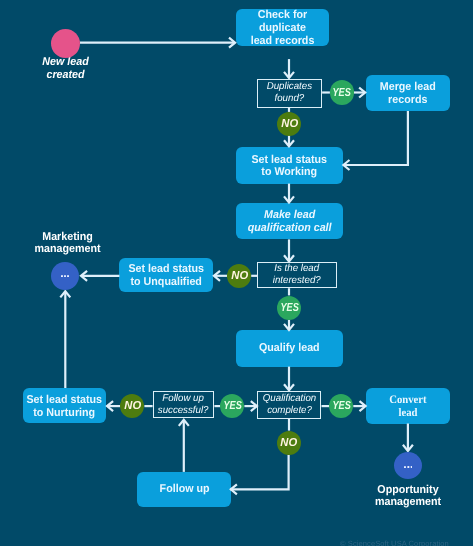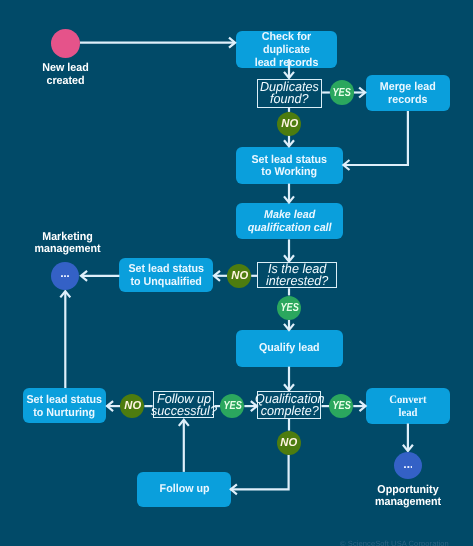--- a/index.html
+++ b/index.html
@@ -7,21 +7,21 @@
   body{width:473px;height:546px;background:#014a68;overflow:hidden;
        font-family:"Liberation Sans",sans-serif;-webkit-font-smoothing:antialiased;text-rendering:geometricPrecision;}
   #canvas{position:relative;width:473px;height:546px;transform:translateZ(0);}
   .node{position:absolute;box-sizing:border-box;display:flex;align-items:center;
         justify-content:center;text-align:center;white-space:pre-line;}
   .proc{background:#0a9fdc;border-radius:6px;color:#eaf7ff;font-weight:700;
         font-size:11.4px;line-height:12.8px;}
   .txt{display:block;transform:scaleX(0.94) translateY(0.6px);white-space:pre-line;}
   .oneline .txt{transform:scaleX(0.94) translateY(-0.5px);}
   .dec{border:1.7px solid #dceff7;color:#f2fbff;font-style:italic;
-       font-size:13px;line-height:11.8px;}
+       font-size:10px;line-height:11.8px;}
   .dec .txt{transform:scaleX(0.97);}
   .pill{position:absolute;border-radius:50%;color:#fff;font-style:italic;
         font-weight:700;font-size:11.6px;display:flex;align-items:center;
         justify-content:center;box-sizing:border-box;z-index:3;line-height:1;}
   .pill>span{display:block;}
   .yes>span{transform:scaleX(0.79);}
   .no>span{transform:scaleX(0.97);}
   .yes{background:#2ba75e;color:#e9ffe9;}
   .no{background:#4d7c0f;color:#fff4e2;}
   .dot{position:absolute;border-radius:50%;z-index:3;display:flex;
@@ -82,24 +82,24 @@
     <path d="M359.5,401.1 L365.6,406.1 L359.5,411.1"></path>
     <path d="M113.1,401.1 L107.0,406.1 L113.1,411.1"></path>
     <path d="M236.9,484.3 L230.8,489.3 L236.9,494.3"></path>
     <path d="M178.8,425.9 L183.8,419.8 L188.8,425.9"></path>
     <path d="M60.3,297.4 L65.3,291.3 L70.3,297.4"></path>
     <path d="M402.9,444.8 L407.9,450.9 L412.9,444.8"></path>
   </g>
 </svg>
 
 <div class="dot" style="left:51.2px;top:29px;width:29px;height:29px;background:#e5538a;"></div>
-<div class="lbl" style="left:15.5px;top:61px;width:99px;"><span class="txt">New lead
+<div class="lbl" style="left:15.5px;top:55px;width:99px;font-style:italic;"><span class="txt">New lead
 created</span></div>
 
-<div class="node proc" style="left:236.4px;top:31px;width:101px;height:36.6px;"><span class="txt">Check for duplicate
+<div class="node proc" style="left:236.4px;top:9px;width:93px;height:36.6px;"><span class="txt">Check for duplicate
 lead records</span></div>
 
 <div class="node dec" style="left:257.4px;top:78.9px;width:64.7px;height:28.7px;"><span class="txt">Duplicates
 found?</span></div>
 
 <div class="pill yes" style="left:329.6px;top:80.4px;width:24.2px;height:24.2px;">
       <span class="pilltxt">YES</span>
     </div>
 
 <div class="node proc" style="left:365.5px;top:74.6px;width:84.6px;height:36.5px;"><span class="txt">Merge lead

